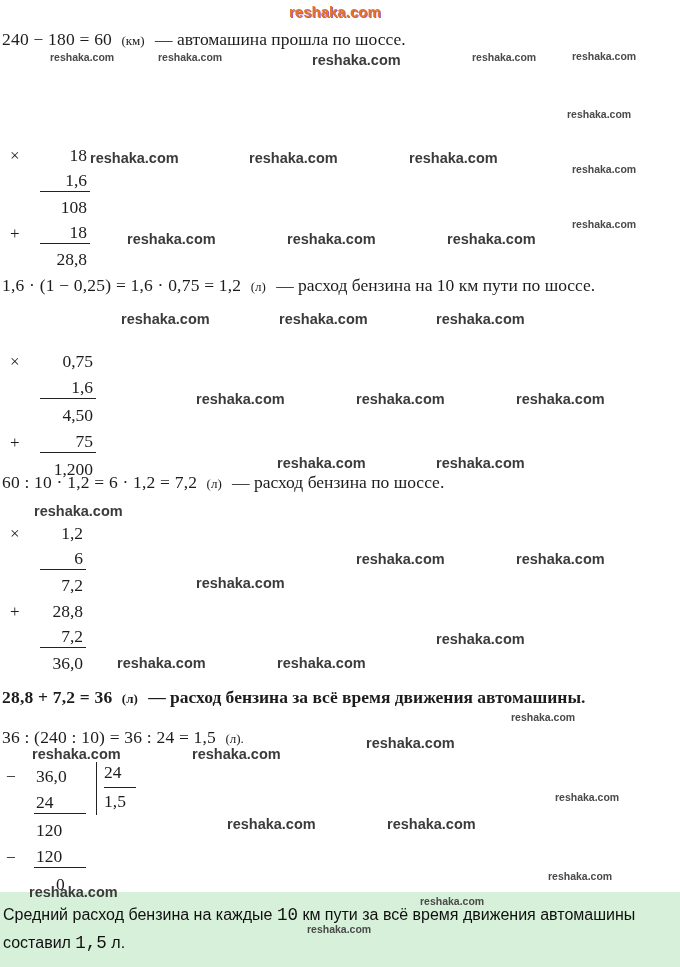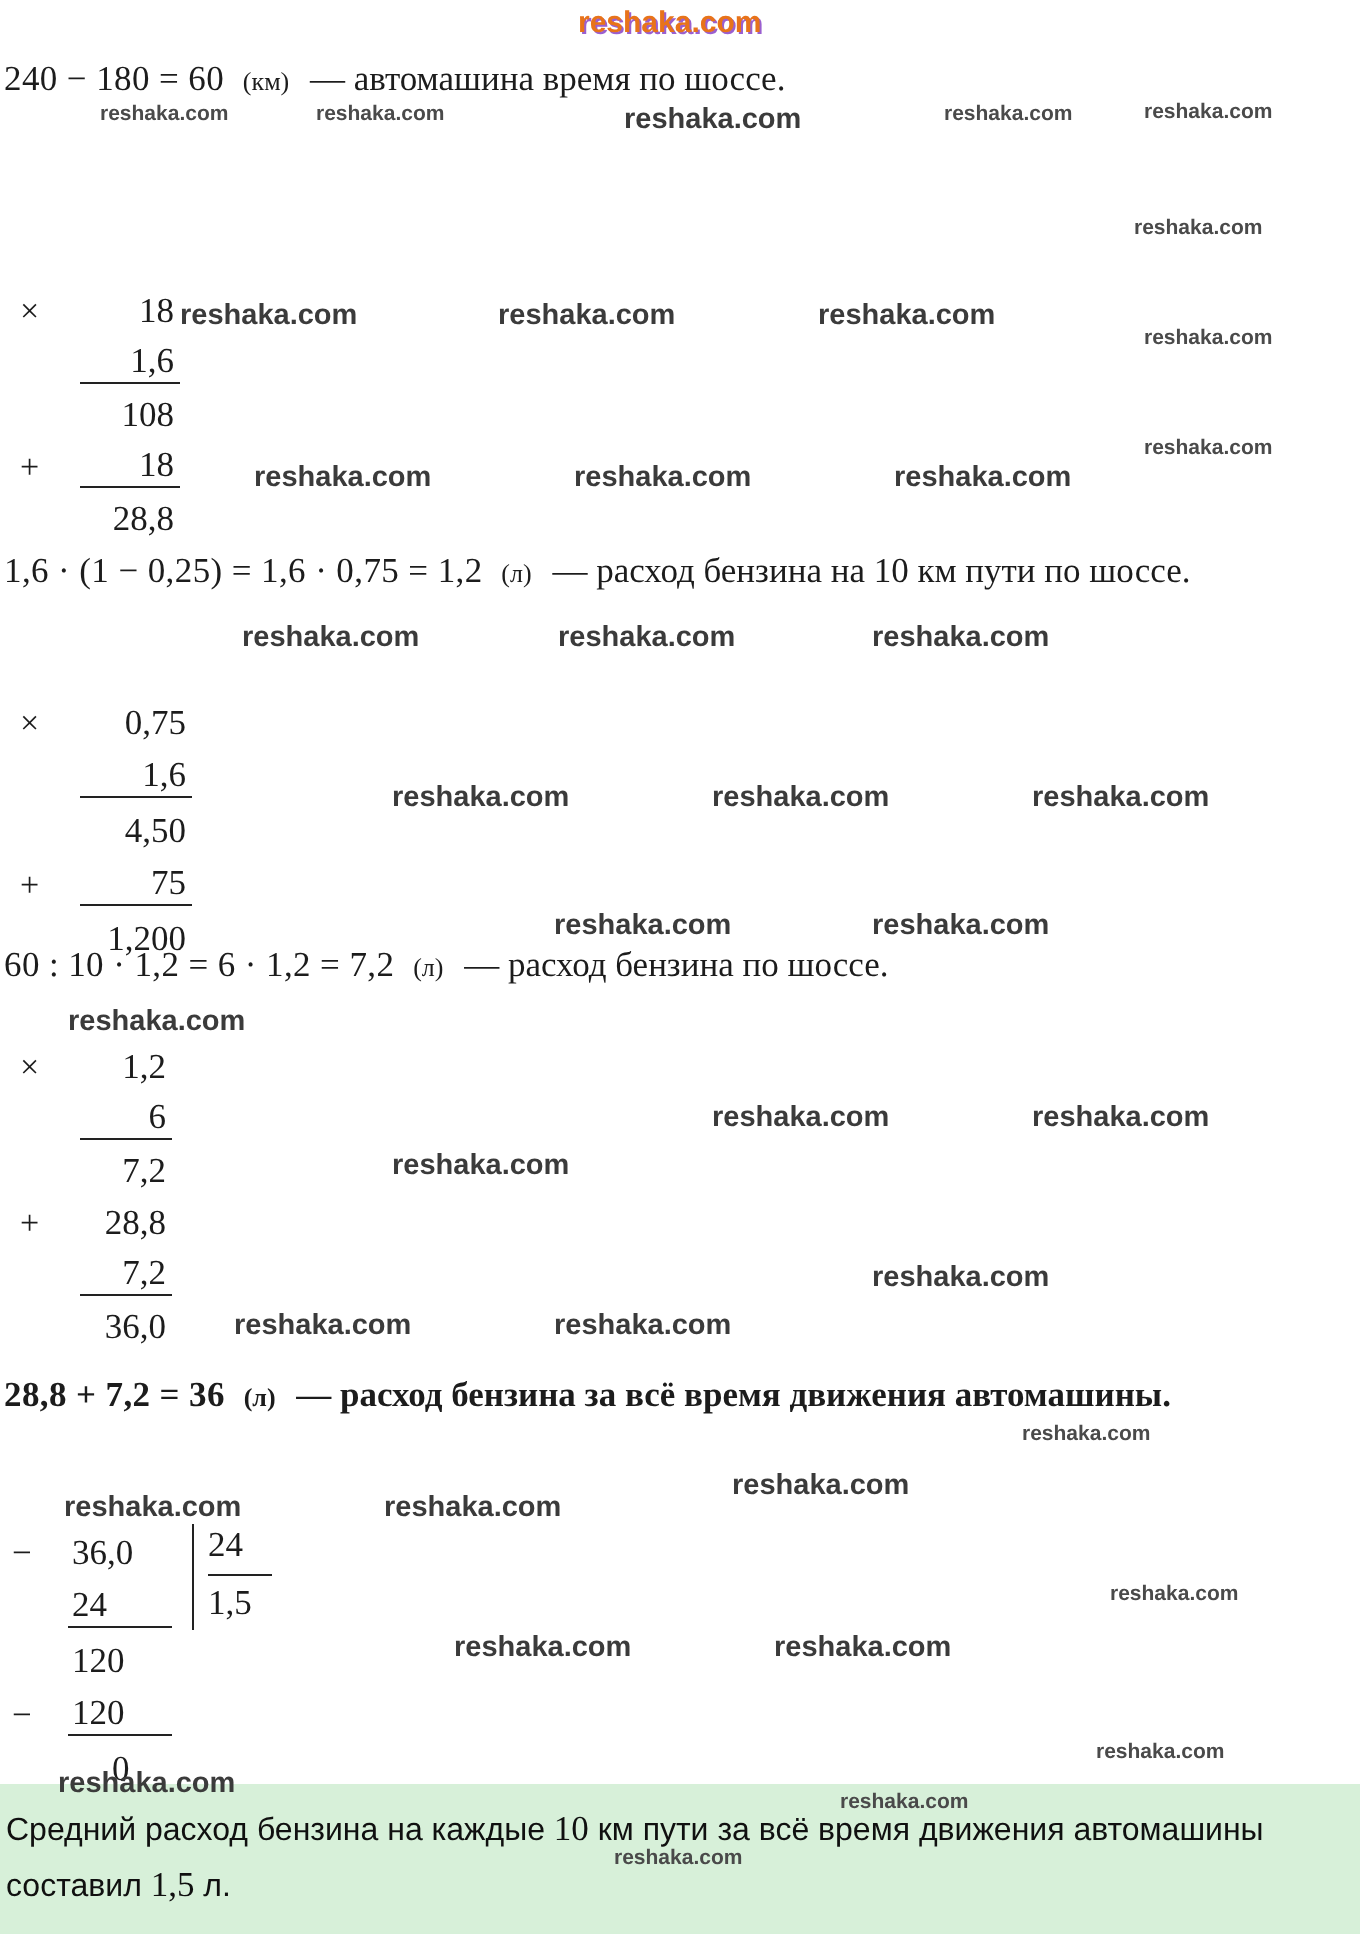--- a/index.html
+++ b/index.html
@@ -29,36 +29,36 @@
   .dval.ind { padding-left:22px; }
   .dright { border-left:1.6px solid #222; margin-left:10px; padding-left:7px; margin-top:2px; }
   .divisor { height:26px; border-bottom:1.6px solid #222; padding-right:14px; }
   .quotient { height:27px; padding-top:3px; }
   
   .answer {
     position:absolute; left:0; right:0; bottom:0; min-height:68px;
     background:#d7f0d9; padding:9px 4px 10px 3px;
     font-family:"Liberation Sans", sans-serif; font-size:16px; line-height:27px; color:#101010;
   }
-  .answer .num { font-family:Liberation Serif, serif; font-size:17.5px; }
+  .answer .num { font-family:Liberation Mono, monospace; font-size:17.5px; }
   
   .wm { position:absolute; font-family:Liberation Sans, sans-serif; white-space:nowrap; pointer-events:none; }
   .wm-b { font-size:14.5px; font-weight:700; color:#3b3b3b; }
   .wm-s { font-size:10.5px; font-weight:700; color:#4a4a4a; }
   .wm-logo { font-size:15px; font-weight:700; color:#e8731a; text-shadow:1px 1px 0 #9a5fd0; }
 </style>
 </head>
 <body>
 
 <div class="page">
 
   <div class="eq" style="top:22px; width:660px;">
     <span class="math">240 − 180 = 60</span>
     <span class="unit">(км)</span>
-    <span class="desc">— автомашина время по шоссе.</span>
+    <span class="desc">— автомашина прошла по шоссе.</span>
   </div>
 
 
   <div class="colop" style="top:140px; left:6px;">
     <div class="crow">
         <span class="csign">×</span>
         <span class="cval w50">18</span>
       </div>
     <div class="crow">
         <span class="csign"></span>
@@ -139,20 +139,24 @@
         <span class="cval w46">36,0</span>
       </div>
   </div>
 
   <div class="eq" style="top:680px; width:670px;font-weight:bold;">
     <span class="math">28,8 + 7,2 = 36</span>
     <span class="unit">(л)</span>
     <span class="desc">— расход бензина за всё время движения автомашины.</span>
   </div>
 
+  <div class="eq" style="top:720px; width:670px;">
+    <span class="math">36 : (240 : 10) = 36 : 24 = 1,5</span>
+    <span class="unit">(л).</span>
+  </div>
 
   <div class="division" style="top:760px; left:4px;">
     <div class="dleft">
       <div class="drow">
           <span class="dsign">−</span>
           <span class="dval">36,0</span>
         </div>
       <div class="drow">
           <span class="dsign"></span>
           <span class="dval ul">24</span>

